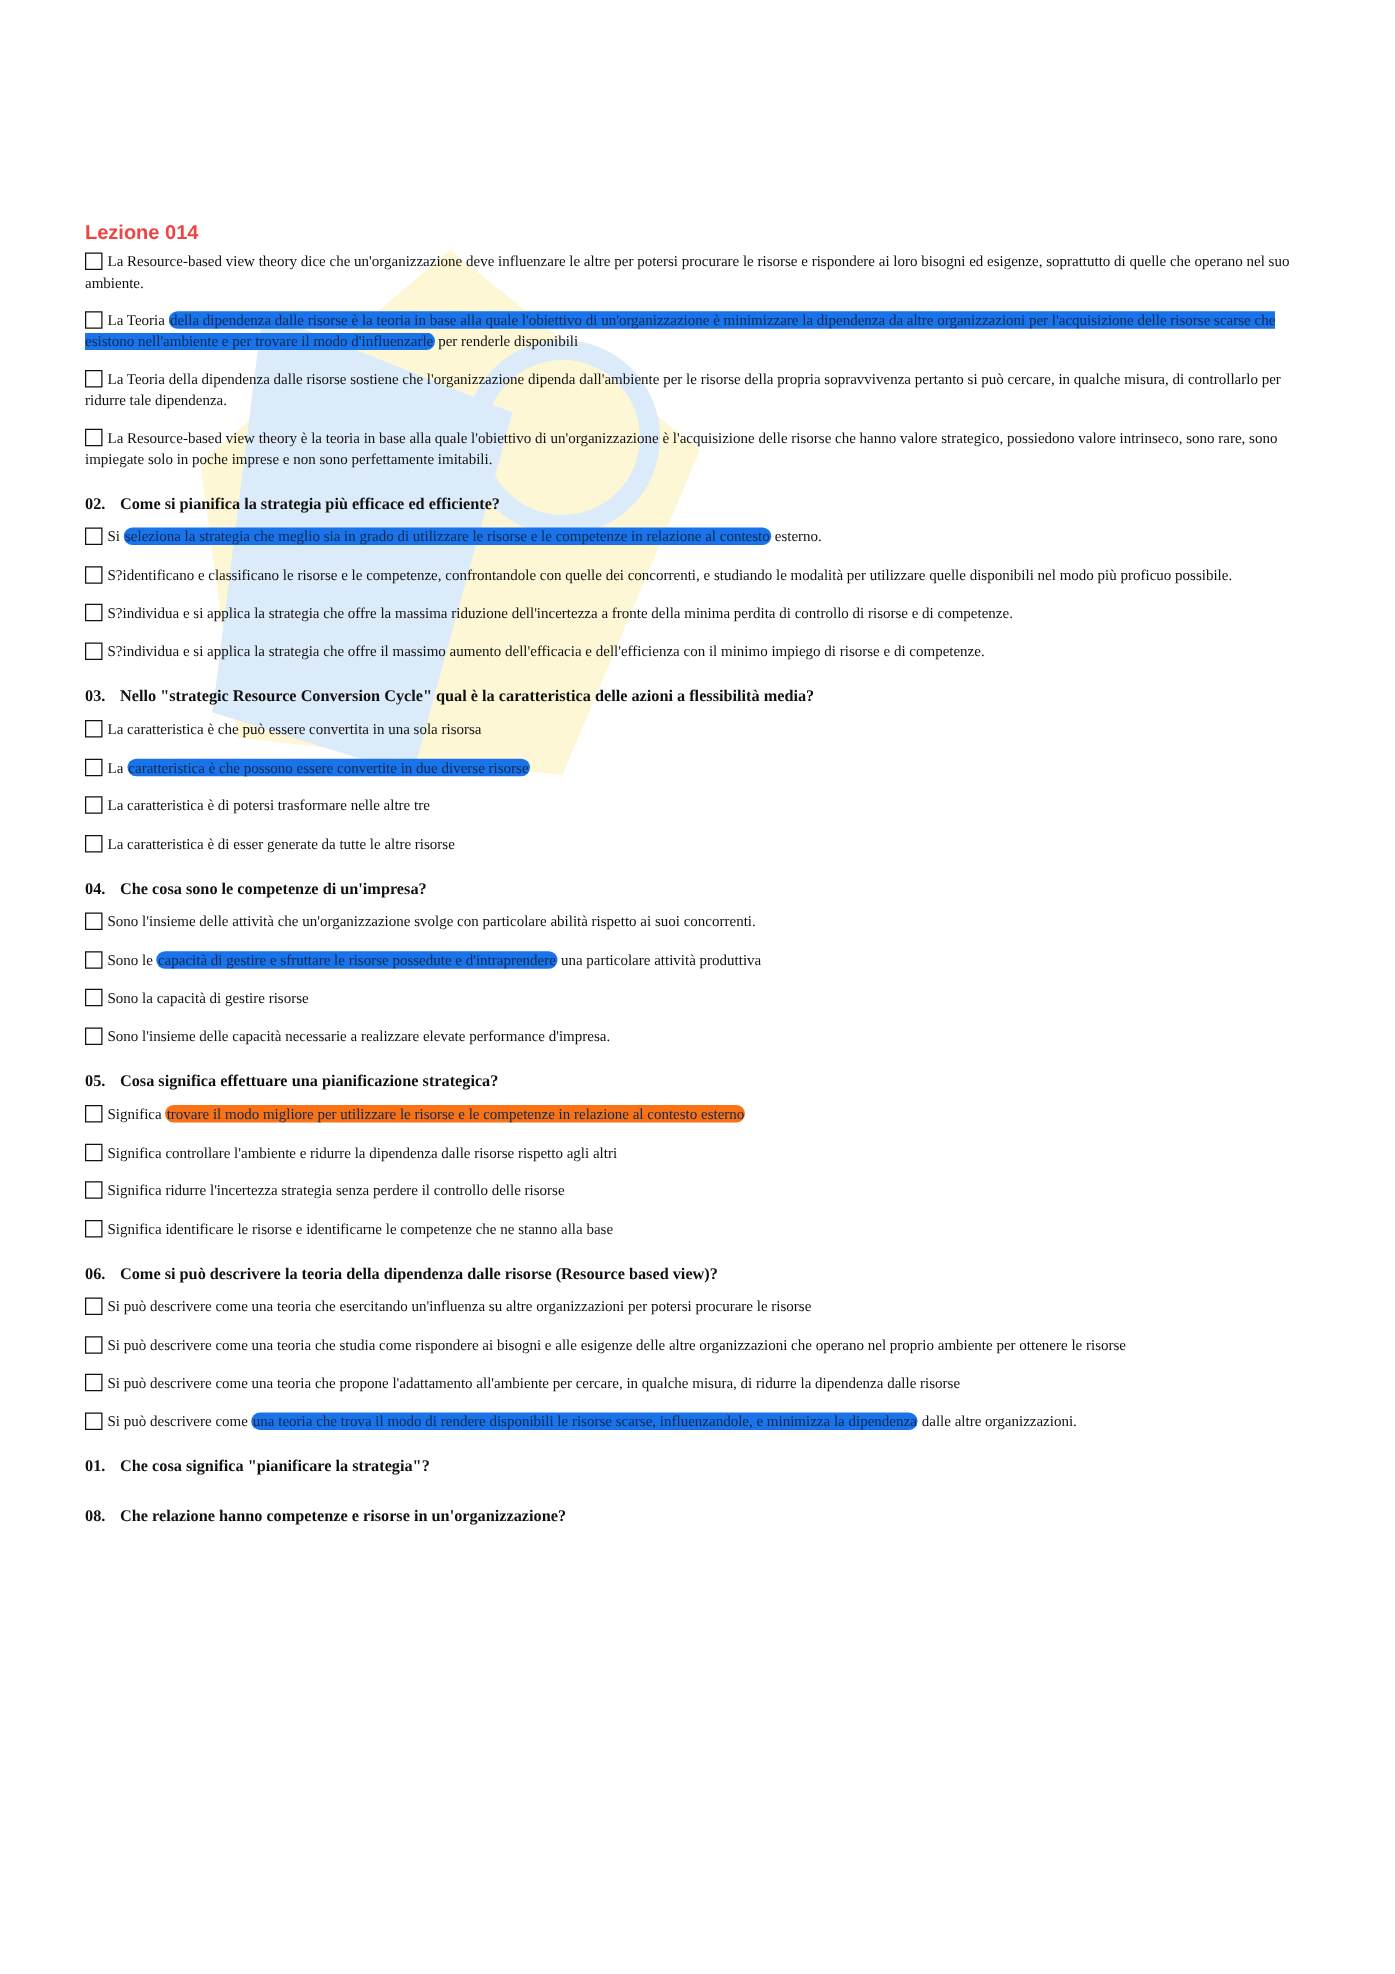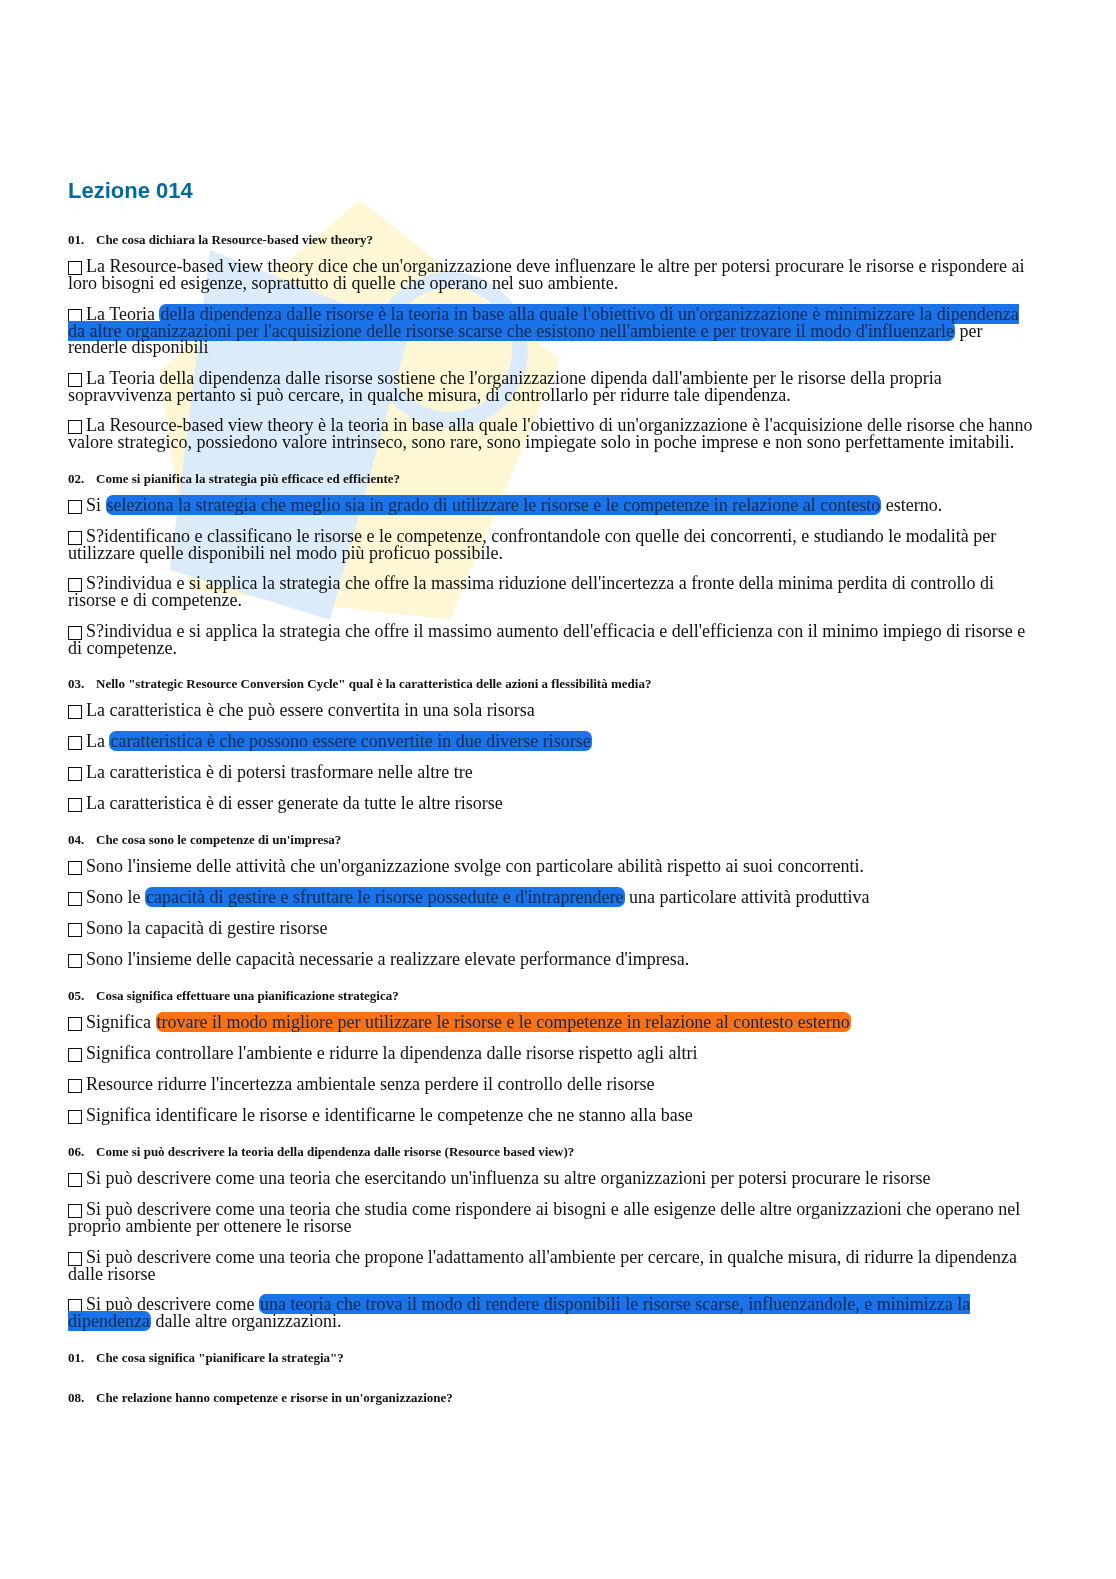--- a/index.html
+++ b/index.html
@@ -1,40 +1,39 @@
 <!DOCTYPE html>
 <html><head>
 <meta charset="utf-8">
 <style>
   html, body { margin: 0; padding: 0; background: #ffffff; }
   body { width: 1116px; height: 1579px; position: relative; overflow: hidden; font-family: "Liberation Serif", "DejaVu Serif", serif; color: #111; }
   .watermark { position: absolute; left: 150px; top: 190px; width: 420px; height: 440px; pointer-events: none; opacity: 0.16; }
   .page { position: absolute; left: 68px; top: 178px; width: 968px; }
-  .lesson-title { font-family: "Liberation Sans", "DejaVu Sans", sans-serif; font-weight: bold; font-size: 22px; margin: 0 0 28px 0; color: #0369a1; }
+  .lesson-title { font-family: "Liberation Sans", "DejaVu Sans", sans-serif; font-weight: bold; font-size: 16px; margin: 0 0 5px 0; color: #ef4444; }
   .question { margin-bottom: 20px; }
   .q-head { font-weight: bold; font-size: 13px; margin: 0 0 10px 0; }
   .q-num { display: inline-block; width: 28px; }
-  .option { font-size: 18px; line-height: 16.5px; margin: 0 0 14px 0; }
+  .option { font-size: 12px; line-height: 16.5px; margin: 0 0 14px 0; }
   .cb { display: inline-block; width: 14px; height: 14px; border: 1.5px solid #111; vertical-align: -3px; margin-right: 4px; box-sizing: border-box; background: #fff; cursor: pointer; }
   .hl { background: #1a73e8; color: #0b2a55; border-radius: 7px; padding: 0 1px; }
 </style>
 </head>
 <body>
 
 <svg class="watermark" viewBox="0 0 420 440">
   <polygon points="210,10 410,170 300,430 40,400 10,180" fill="#f5d100"></polygon>
   <polygon points="60,60 260,140 180,430 20,380" fill="#2a8be0"></polygon>
   <circle cx="300" cy="160" r="70" fill="none" stroke="#2a8be0" stroke-width="16"></circle>
 </svg>
 
 <div class="page">
   <h1 class="lesson-title">Lezione 014</h1>
   <div id="questions">
       <div class="question">
-        <div class="q-head"><span class="q-num">01.</span><span>Che cosa dichiara la Resource-based view theory?</span></div>
         <div class="option"><span class="cb"></span><span>La Resource-based view theory dice che un'organizzazione deve influenzare le altre per potersi procurare le risorse e rispondere ai loro bisogni ed esigenze, soprattutto di quelle che operano nel suo ambiente.</span></div>
         <div class="option"><span class="cb"></span><span>La Teoria </span><span class="hl" style="background: rgb(26, 115, 232);">della dipendenza dalle risorse è la teoria in base alla quale l'obiettivo di un'organizzazione è minimizzare la dipendenza da altre organizzazioni per l'acquisizione delle risorse scarse che esistono nell'ambiente e per trovare il modo d'influenzarle</span><span> per renderle disponibili</span></div>
         <div class="option"><span class="cb"></span><span>La Teoria della dipendenza dalle risorse sostiene che l'organizzazione dipenda dall'ambiente per le risorse della propria sopravvivenza pertanto si può cercare, in qualche misura, di controllarlo per ridurre tale dipendenza.</span></div>
         <div class="option"><span class="cb"></span><span>La Resource-based view theory è la teoria in base alla quale l'obiettivo di un'organizzazione è l'acquisizione delle risorse che hanno valore strategico, possiedono valore intrinseco, sono rare, sono impiegate solo in poche imprese e non sono perfettamente imitabili.</span></div>
       </div>
       <div class="question">
         <div class="q-head"><span class="q-num">02.</span><span>Come si pianifica la strategia più efficace ed efficiente?</span></div>
         <div class="option"><span class="cb"></span><span>Si </span><span class="hl" style="background: rgb(26, 115, 232);">seleziona la strategia che meglio sia in grado di utilizzare le risorse e le competenze in relazione al contesto</span><span> esterno.</span></div>
         <div class="option"><span class="cb"></span><span>S?identificano e classificano le risorse e le competenze, confrontandole con quelle dei concorrenti, e studiando le modalità per utilizzare quelle disponibili nel modo più proficuo possibile.</span></div>
         <div class="option"><span class="cb"></span><span>S?individua e si applica la strategia che offre la massima riduzione dell'incertezza a fronte della minima perdita di controllo di risorse e di competenze.</span></div>
@@ -51,21 +50,21 @@
         <div class="q-head"><span class="q-num">04.</span><span>Che cosa sono le competenze di un'impresa?</span></div>
         <div class="option"><span class="cb"></span><span>Sono l'insieme delle attività che un'organizzazione svolge con particolare abilità rispetto ai suoi concorrenti.</span></div>
         <div class="option"><span class="cb"></span><span>Sono le </span><span class="hl" style="background: rgb(26, 115, 232);">capacità di gestire e sfruttare le risorse possedute e d'intraprendere</span><span> una particolare attività produttiva</span></div>
         <div class="option"><span class="cb"></span><span>Sono la capacità di gestire risorse</span></div>
         <div class="option"><span class="cb"></span><span>Sono l'insieme delle capacità necessarie a realizzare elevate performance d'impresa.</span></div>
       </div>
       <div class="question">
         <div class="q-head"><span class="q-num">05.</span><span>Cosa significa effettuare una pianificazione strategica?</span></div>
         <div class="option"><span class="cb"></span><span>Significa </span><span class="hl" style="background: #f97316; text-align: center;">trovare il modo migliore per utilizzare le risorse e le competenze in relazione al contesto esterno</span></div>
         <div class="option"><span class="cb"></span><span>Significa controllare l'ambiente e ridurre la dipendenza dalle risorse rispetto agli altri</span></div>
-        <div class="option"><span class="cb"></span><span>Resource ridurre l'incertezza ambientale senza perdere il controllo delle risorse</span></div>
+        <div class="option"><span class="cb"></span><span>Significa ridurre l'incertezza strategia senza perdere il controllo delle risorse</span></div>
         <div class="option"><span class="cb"></span><span>Significa identificare le risorse e identificarne le competenze che ne stanno alla base</span></div>
       </div>
       <div class="question">
         <div class="q-head"><span class="q-num">06.</span><span>Come si può descrivere la teoria della dipendenza dalle risorse (Resource based view)?</span></div>
         <div class="option"><span class="cb"></span><span>Si può descrivere come una teoria che esercitando un'influenza su altre organizzazioni per potersi procurare le risorse</span></div>
         <div class="option"><span class="cb"></span><span>Si può descrivere come una teoria che studia come rispondere ai bisogni e alle esigenze delle altre organizzazioni che operano nel proprio ambiente per ottenere le risorse</span></div>
         <div class="option"><span class="cb"></span><span>Si può descrivere come una teoria che propone l'adattamento all'ambiente per cercare, in qualche misura, di ridurre la dipendenza dalle risorse</span></div>
         <div class="option"><span class="cb"></span><span>Si può descrivere come </span><span class="hl" style="background: rgb(26, 115, 232);">una teoria che trova il modo di rendere disponibili le risorse scarse, influenzandole, e minimizza la dipendenza</span><span> dalle altre organizzazioni.</span></div>
       </div>
       <div class="question" style="margin-bottom: 24px;">

